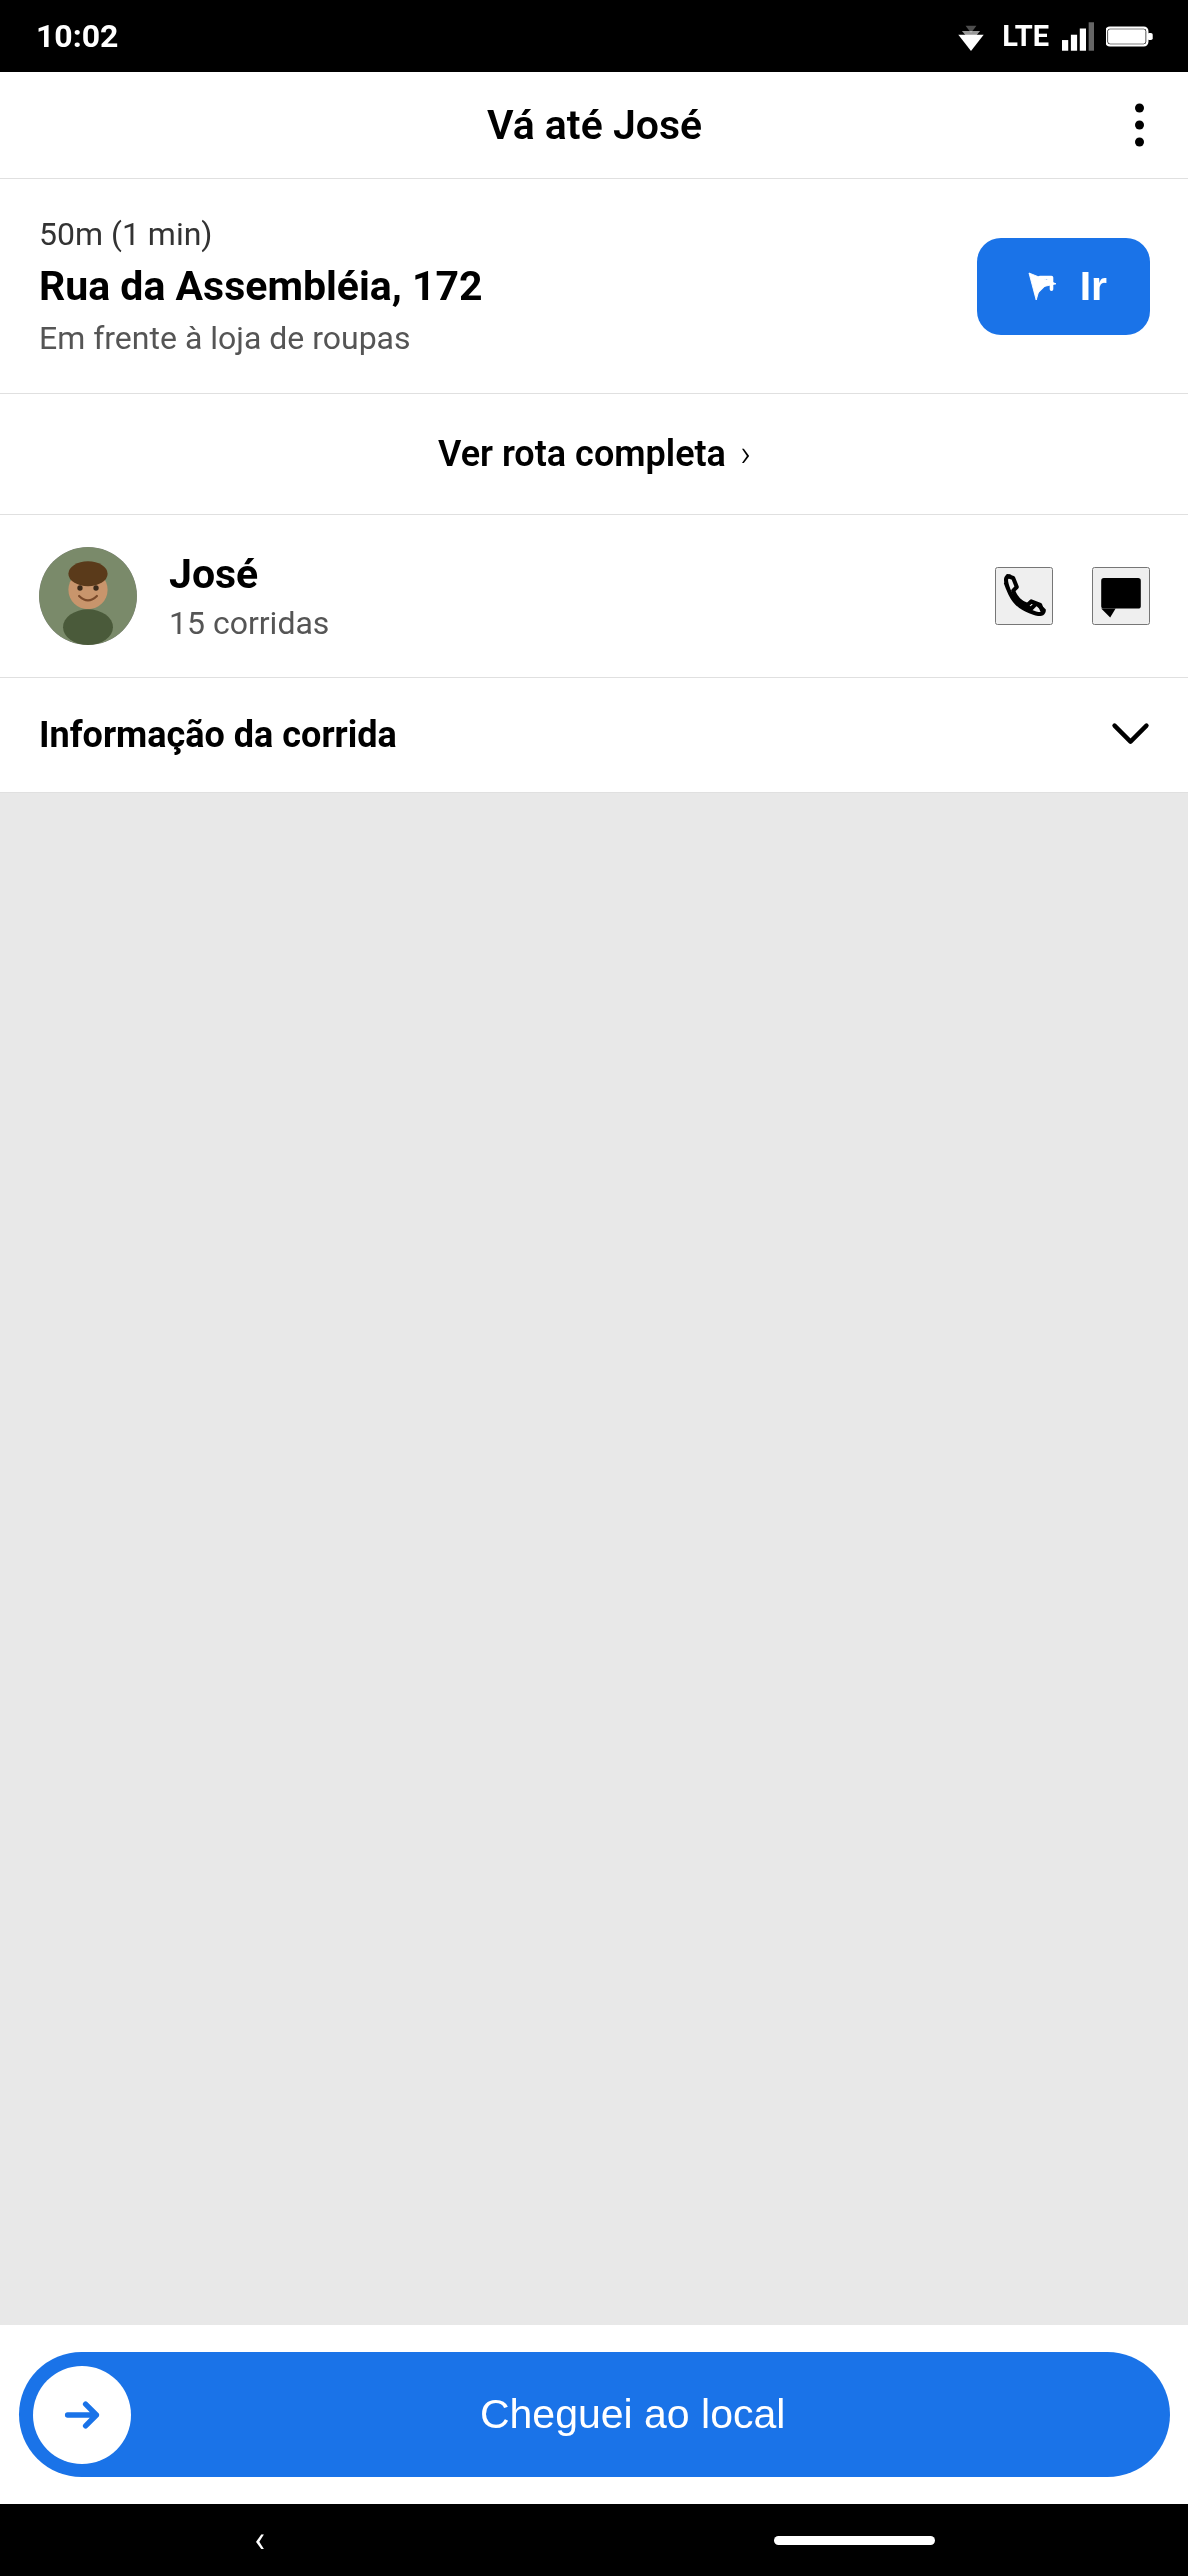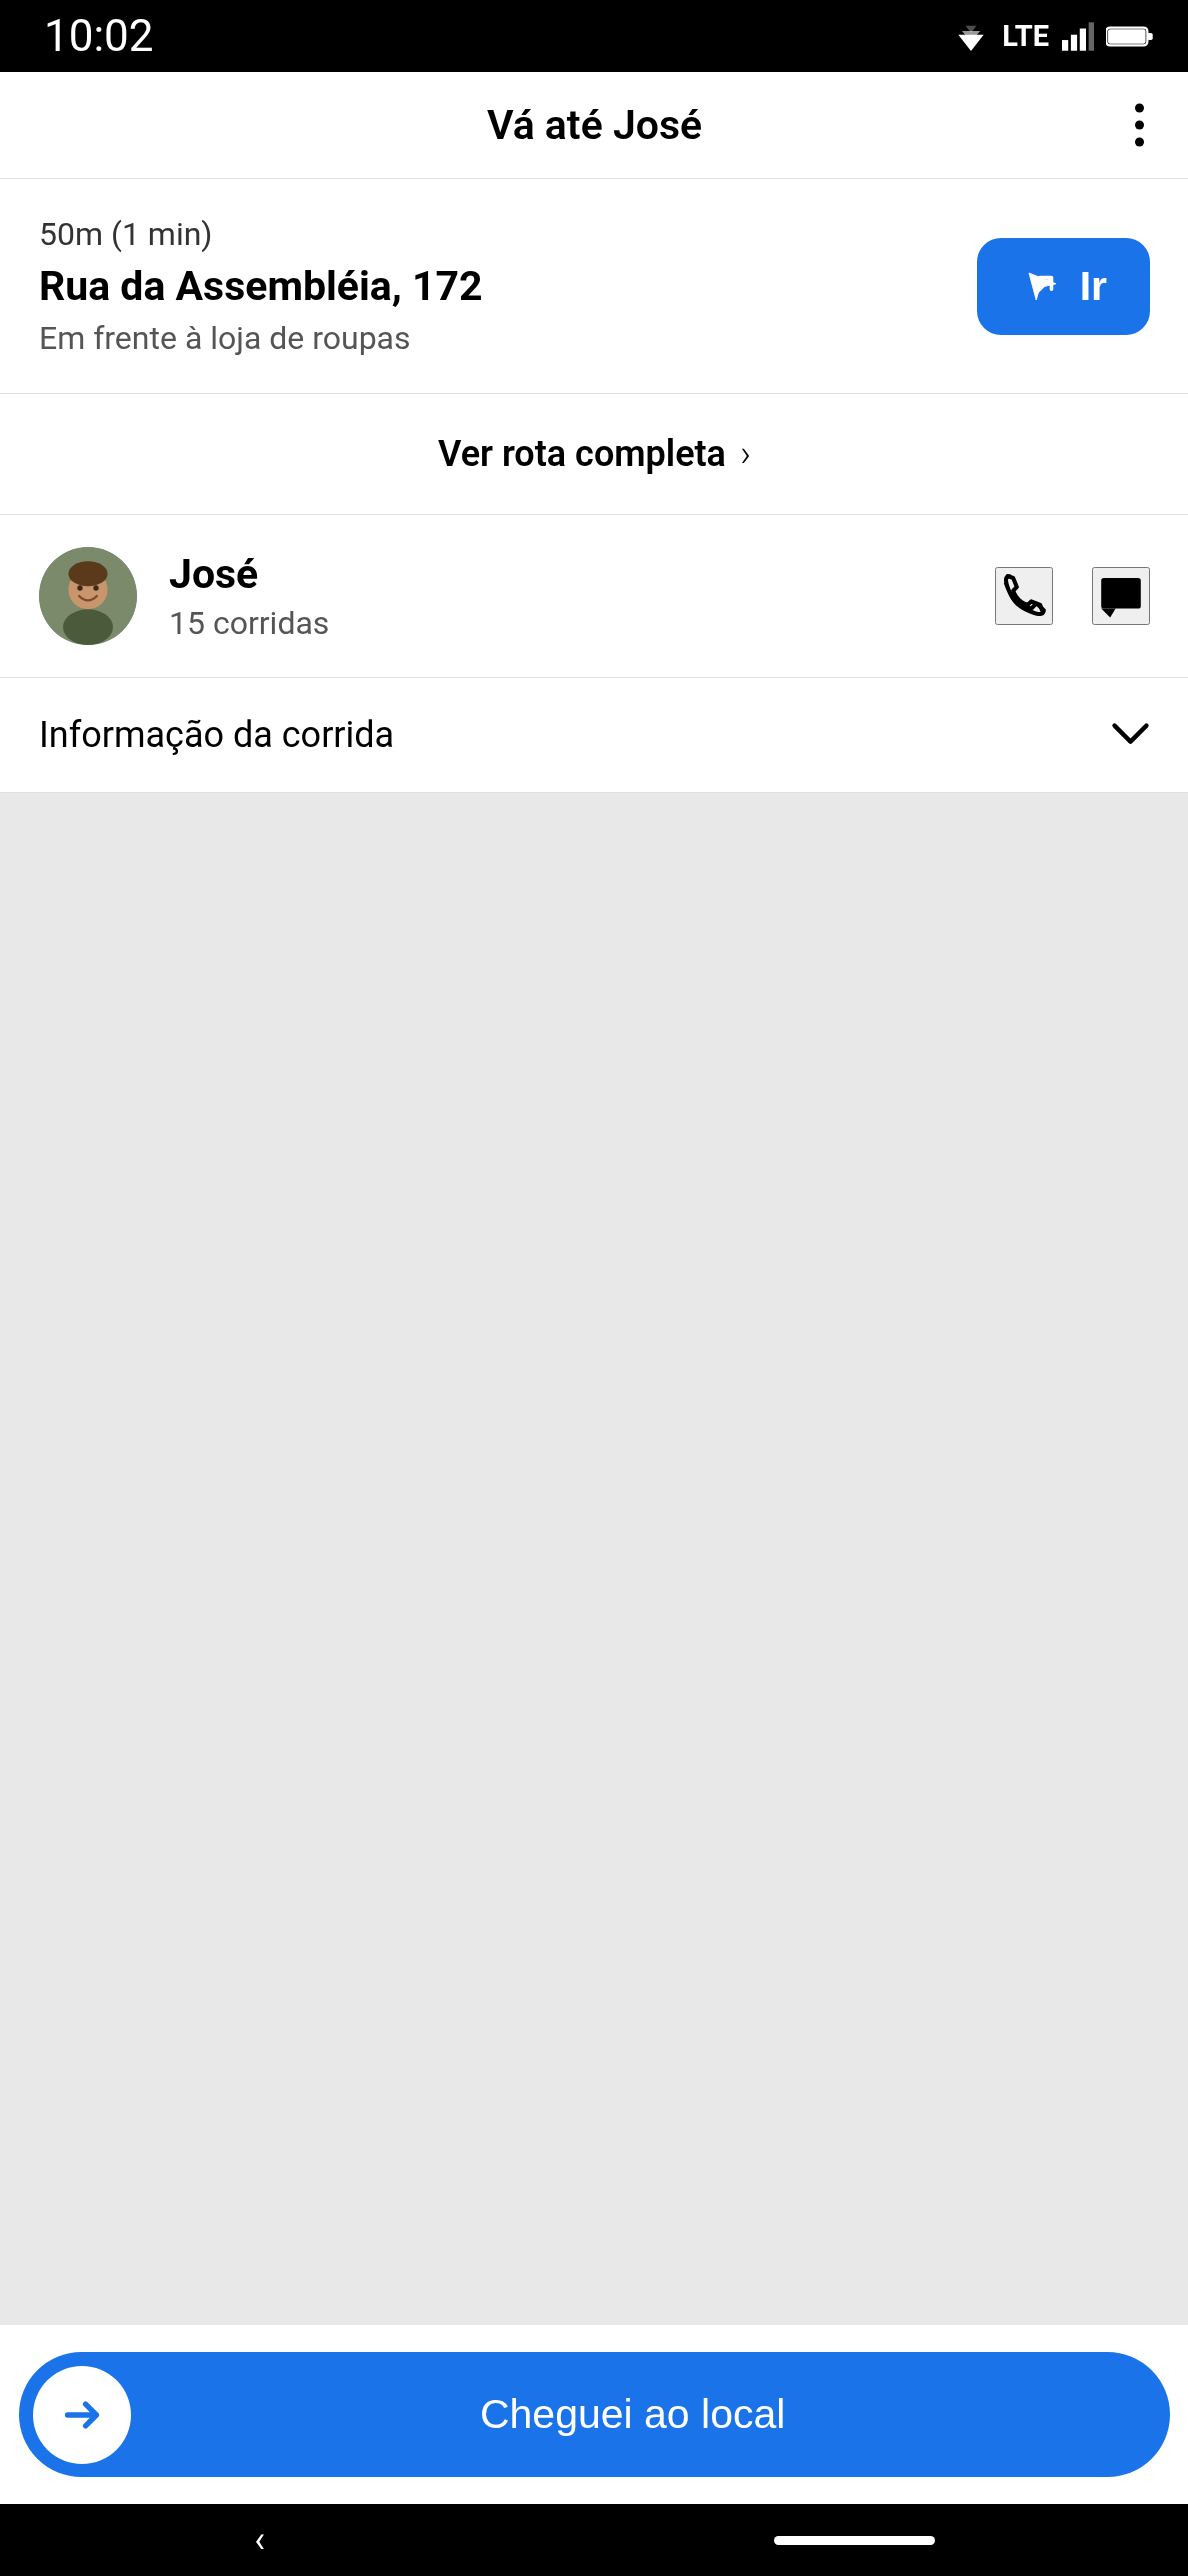--- a/index.html
+++ b/index.html
@@ -20,23 +20,22 @@
       color: #fff;
       height: 72px;
       display: flex;
       align-items: center;
       justify-content: space-between;
       padding: 0 36px;
       flex-shrink: 0;
     }
 
     .status-time {
-      font-size: 44px;
-      font-weight: 400;
-      margin-left: 8px;
+      font-size: 32px;
+      font-weight: 700;
     }
 
     .status-icons {
       display: flex;
       align-items: center;
       gap: 12.5px;
     }
 
     .status-icons svg {
       fill: white;
@@ -227,21 +226,21 @@
       padding: 36px 39px;
       display: flex;
       align-items: center;
       justify-content: space-between;
       border-bottom: 0.9px solid #e0e0e0;
       flex-shrink: 0;
     }
 
     .info-title {
       font-size: 36px;
-      font-weight: 400;
+      font-weight: 700;
       color: #000;
     }
 
     .chevron-down {
       font-size: 36px;
       color: #000;
     }
 
     
     .map-area {

